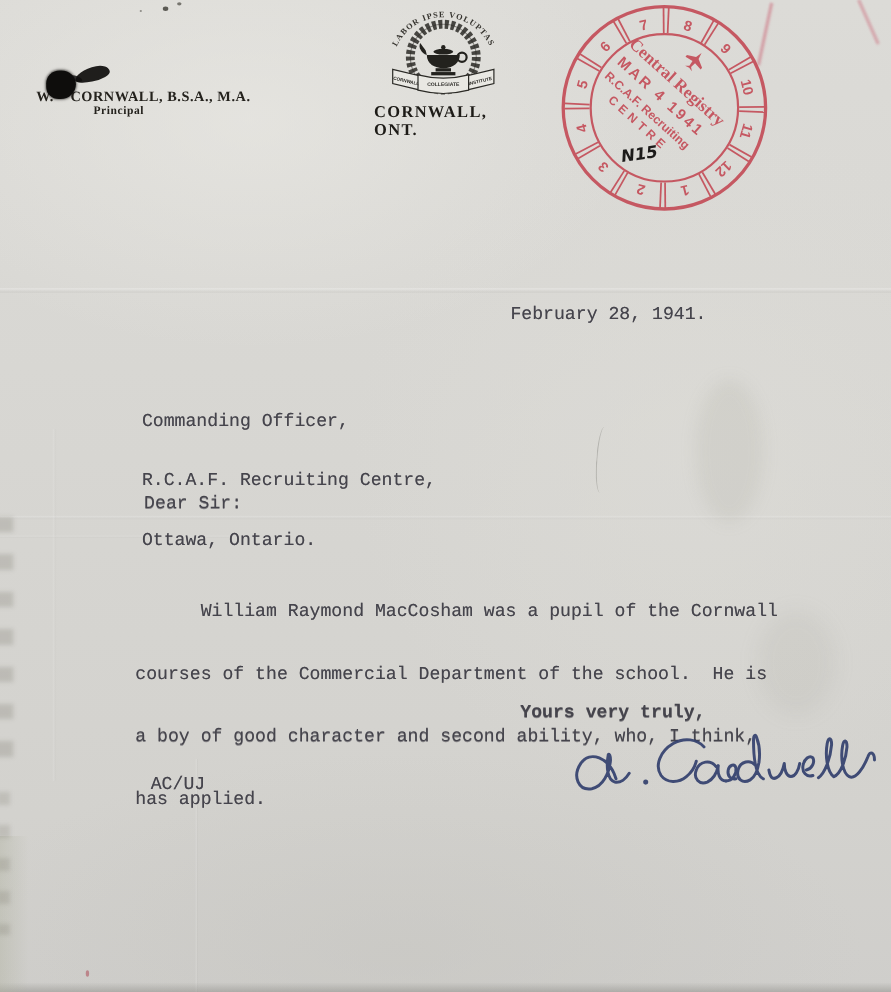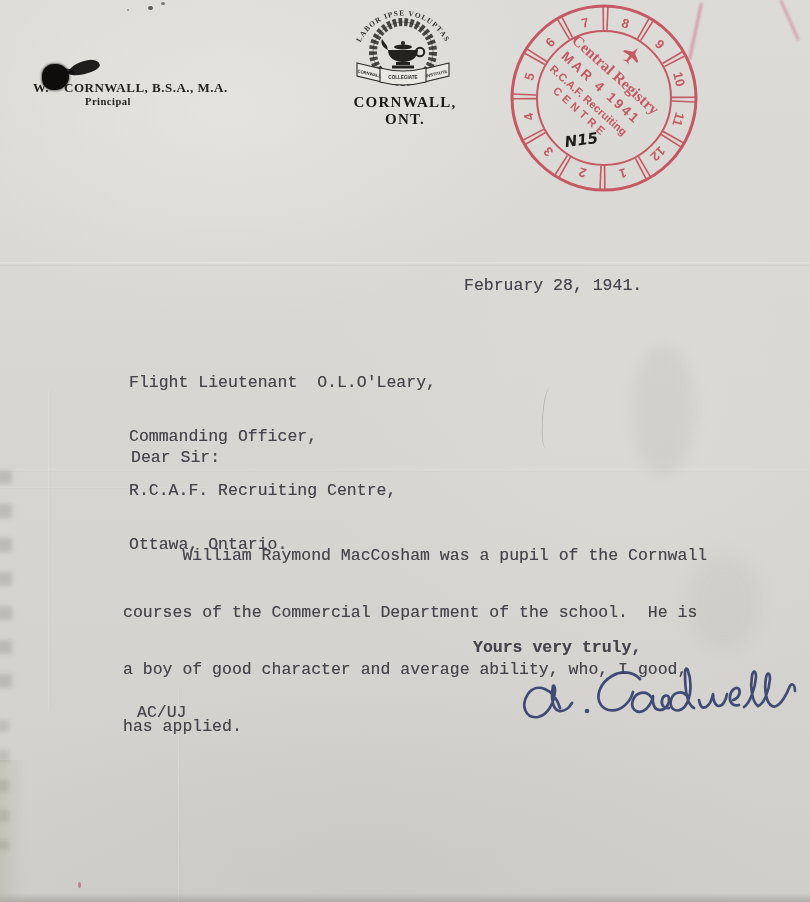--- a/index.html
+++ b/index.html
@@ -88,21 +88,21 @@
       <path d="M 14 61 L 39 67 L 39 80 L 14 74 Z"></path>
       <path d="M 106 61 L 81 67 L 81 80 L 106 74 Z"></path>
       <path d="M 37 66 Q 60 72 83 66 L 83 80 Q 60 86 37 80 Z"></path>
     </g>
     <g fill="#2b2a26" font-weight="bold" style="font-family:'Liberation Serif',serif;">
       <text x="26" y="73" font-size="4.2" text-anchor="middle" transform="rotate(13 26 73)">CORNWALL</text>
       <text x="60" y="76.5" font-size="4.6" text-anchor="middle">COLLEGIATE</text>
       <text x="94" y="73" font-size="4.2" text-anchor="middle" transform="rotate(-13 94 73)">INSTITUTE</text>
     </g>
   </svg>
-  <div class="lh-serif" style="left:340px;top:94px;width:130px;text-align:center;font-size:15px;letter-spacing:1.2px;color:#1d1b17;">CORNWALL, ONT.</div>
+  <div class="lh-serif" style="left:340px;top:94px;width:130px;text-align:left;font-size:15px;letter-spacing:1.2px;color:#1d1b17;">CORNWALL, ONT.</div>
 
   <svg style="position:absolute;left:504px;top:-2px;" width="200" height="200" viewBox="-100 -100 200 200">
     <g opacity=".85">
       <circle r="92" fill="none" stroke="#c2424e" stroke-width="3"></circle>
       <circle r="67" fill="none" stroke="#c2424e" stroke-width="2"></circle>
       <g id="dial" transform="rotate(-14)">
           <text x="0" y="-73" transform="rotate(0)" text-anchor="middle" font-size="13" font-weight="bold" fill="#c2424e">7</text>
           <line x1="0" y1="-68" x2="0" y2="-91" transform="rotate(13.5)" stroke="#c2424e" stroke-width="1.6"></line>
           <line x1="0" y1="-68" x2="0" y2="-91" transform="rotate(16.5)" stroke="#c2424e" stroke-width="1.6"></line>
           <text x="0" y="-73" transform="rotate(30)" text-anchor="middle" font-size="13" font-weight="bold" fill="#c2424e">8</text>
@@ -148,33 +148,32 @@
       <g transform="translate(28,-43) rotate(40)" fill="#c2424e">
         <path d="M0,-9 L1.5,-3 L9,1 L9,3 L1.5,2 L1,7 L4,9.5 L0,8.5 L-4,9.5 L-1,7 L-1.5,2 L-9,3 L-9,1 L-1.5,-3 Z"></path>
       </g>
     </g>
     <text x="-22" y="47" font-size="15" fill="#1c1b1a" font-style="italic" font-weight="bold" text-anchor="middle" transform="rotate(-8 -22 47)" style="font-family:'DejaVu Sans',sans-serif;">N15</text>
   </svg>
 
   <div class="type" style="left:464px;top:276px;font-family:Liberation Mono, monospace;">February 28, 1941.</div>
 
   <div class="type addr" style="left:129px;top:338px;">
-    <div>Flight Lieutenant  O.L.O'Leary,</div>
     <div>Commanding Officer,</div>
     <div>R.C.A.F. Recruiting Centre,</div>
     <div>Ottawa, Ontario.</div>
   </div>
 
   <div class="type" style="left:131px;top:448px;">Dear Sir:</div>
 
 
   <div class="type" style="left:123px;top:508px;">
     <div>      William Raymond MacCosham was a pupil of the Cornwall</div>
     <div>courses of the Commercial Department of the school.  He is</div>
-    <div>a boy of good character and average ability, who, I good,</div>
+    <div>a boy of good character and second ability, who, I think,</div>
     <div>has applied.</div>
   </div>
 
   <div class="type" style="left:473px;top:638px;font-weight:bold;">Yours very truly,</div>
 
   <svg style="position:absolute;left:488px;top:648px;" width="322" height="82" viewBox="0 0 322 82" aria-label="A. Caldwell">
     <g fill="none" stroke="#33406e" stroke-width="2.7" stroke-linecap="round" stroke-linejoin="round" opacity=".92">
       <path d="M72 60 C66 40 48 34 40 46 C32 58 38 71 50 69 C60 67 66 55 67 43 C67 39 66 37 65 38 C63 49 64 61 71 63 C76 64 81 60 84 55"></path>
       <path d="M152 31 C146 24 134 22 124 28 C112 35 107 48 113 57 C118 64 129 64 136 58 C141 54 144 48 145 44"></path>
       <path d="M163 49 C158 42 148 44 145 52 C142 60 148 66 155 63 C161 60 164 53 165 48 C164 55 166 62 172 62"></path>

